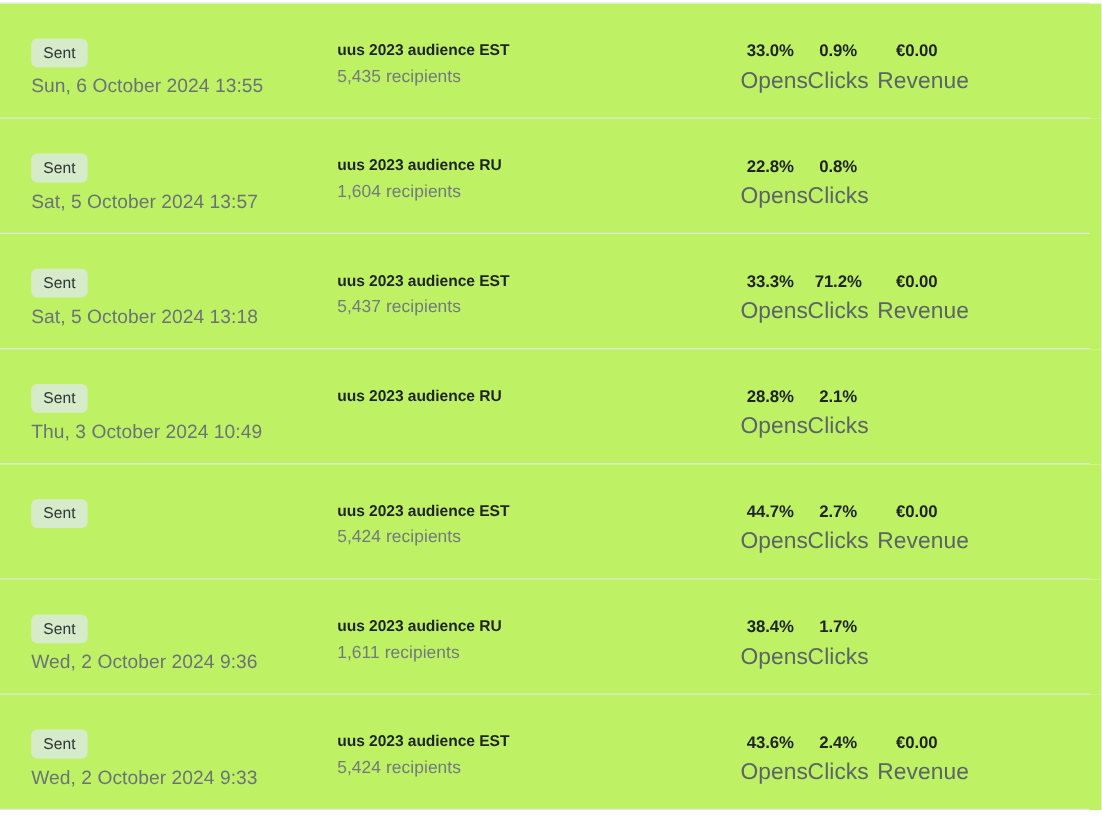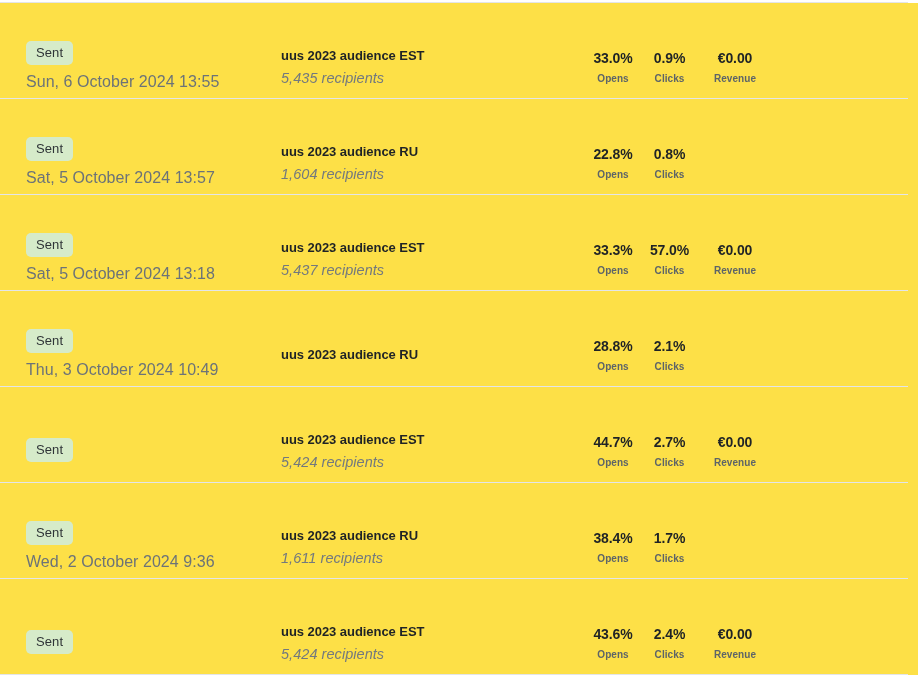--- a/index.html
+++ b/index.html
@@ -25,22 +25,22 @@
     background: #e3e5e8;
     width: 908px;
     margin: 2px 0 0 0;
   }
 
   .campaign-row {
     position: relative;
     height: 96px;
     box-sizing: border-box;
     display: flex;
-    align-items: center;
-    background: #fde047;
+    align-items: flex-start;
+    background: #bef264;
   }
 
   .campaign-row .row-rule {
     position: absolute;
     left: 0;
     bottom: 0;
     width: 908px;
     height: 1px;
     background: #e3e5e8;
   }
@@ -86,54 +86,52 @@
     letter-spacing: -0.05px;
     white-space: nowrap;
   }
 
   .campaign-recipients {
     margin-top: 7px;
     font-size: 14.5px;
     color: #73797e;
     letter-spacing: 0.05px;
     white-space: nowrap;
-    font-style: italic;
   }
 
   
   .col-stats {
     flex: 1;
     display: flex;
     padding-top: 31px;
     padding-left: 7px;
   }
 
   .stat {
     text-align: center;
     box-sizing: border-box;
   }
-  .stat.opens   { width: 50px; }
+  .stat.opens   { width: 50px; margin-left: 29px; }
   .stat.clicks  { width: 53px; margin-left: 5px; }
   .stat.revenue { width: 66px; margin-left: 6px; }
 
   .stat-value {
     font-size: 14px;
     font-weight: bold;
     color: #1f2326;
     letter-spacing: -0.1px;
     white-space: nowrap;
   }
 
   .stat-label {
     margin-top: 7px;
-    font-size: 10px;
+    font-size: 19px;
     color: #5d6468;
     letter-spacing: 0.05px;
     white-space: nowrap;
-    font-weight: bold;
   }
 </style>
 </head>
 <body>
 
 <div id="campaign-list">
   <div class="top-rule"></div>
 
   <div class="campaign-row">
     <div class="col-status">
@@ -200,21 +198,21 @@
       <div class="campaign-name">uus 2023 audience EST</div>
       <div class="campaign-recipients">5,437 recipients</div>
     </div>
 
     <div class="col-stats">
       <div class="stat opens">
         <div class="stat-value">33.3%</div>
         <div class="stat-label">Opens</div>
       </div>
       <div class="stat clicks">
-        <div class="stat-value">57.0%</div>
+        <div class="stat-value">71.2%</div>
         <div class="stat-label">Clicks</div>
       </div>
       <div class="stat revenue">
         <div class="stat-value">€0.00</div>
         <div class="stat-label">Revenue</div>
       </div>
     </div>
 
     <div class="row-rule"></div>
   </div>
@@ -294,20 +292,21 @@
       </div>
 
     </div>
 
     <div class="row-rule"></div>
   </div>
 
   <div class="campaign-row">
     <div class="col-status">
       <span class="status-badge">Sent</span>
+      <div class="send-date">Wed, 2 October 2024 9:33</div>
     </div>
 
     <div class="col-campaign">
       <div class="campaign-name">uus 2023 audience EST</div>
       <div class="campaign-recipients">5,424 recipients</div>
     </div>
 
     <div class="col-stats">
       <div class="stat opens">
         <div class="stat-value">43.6%</div>

